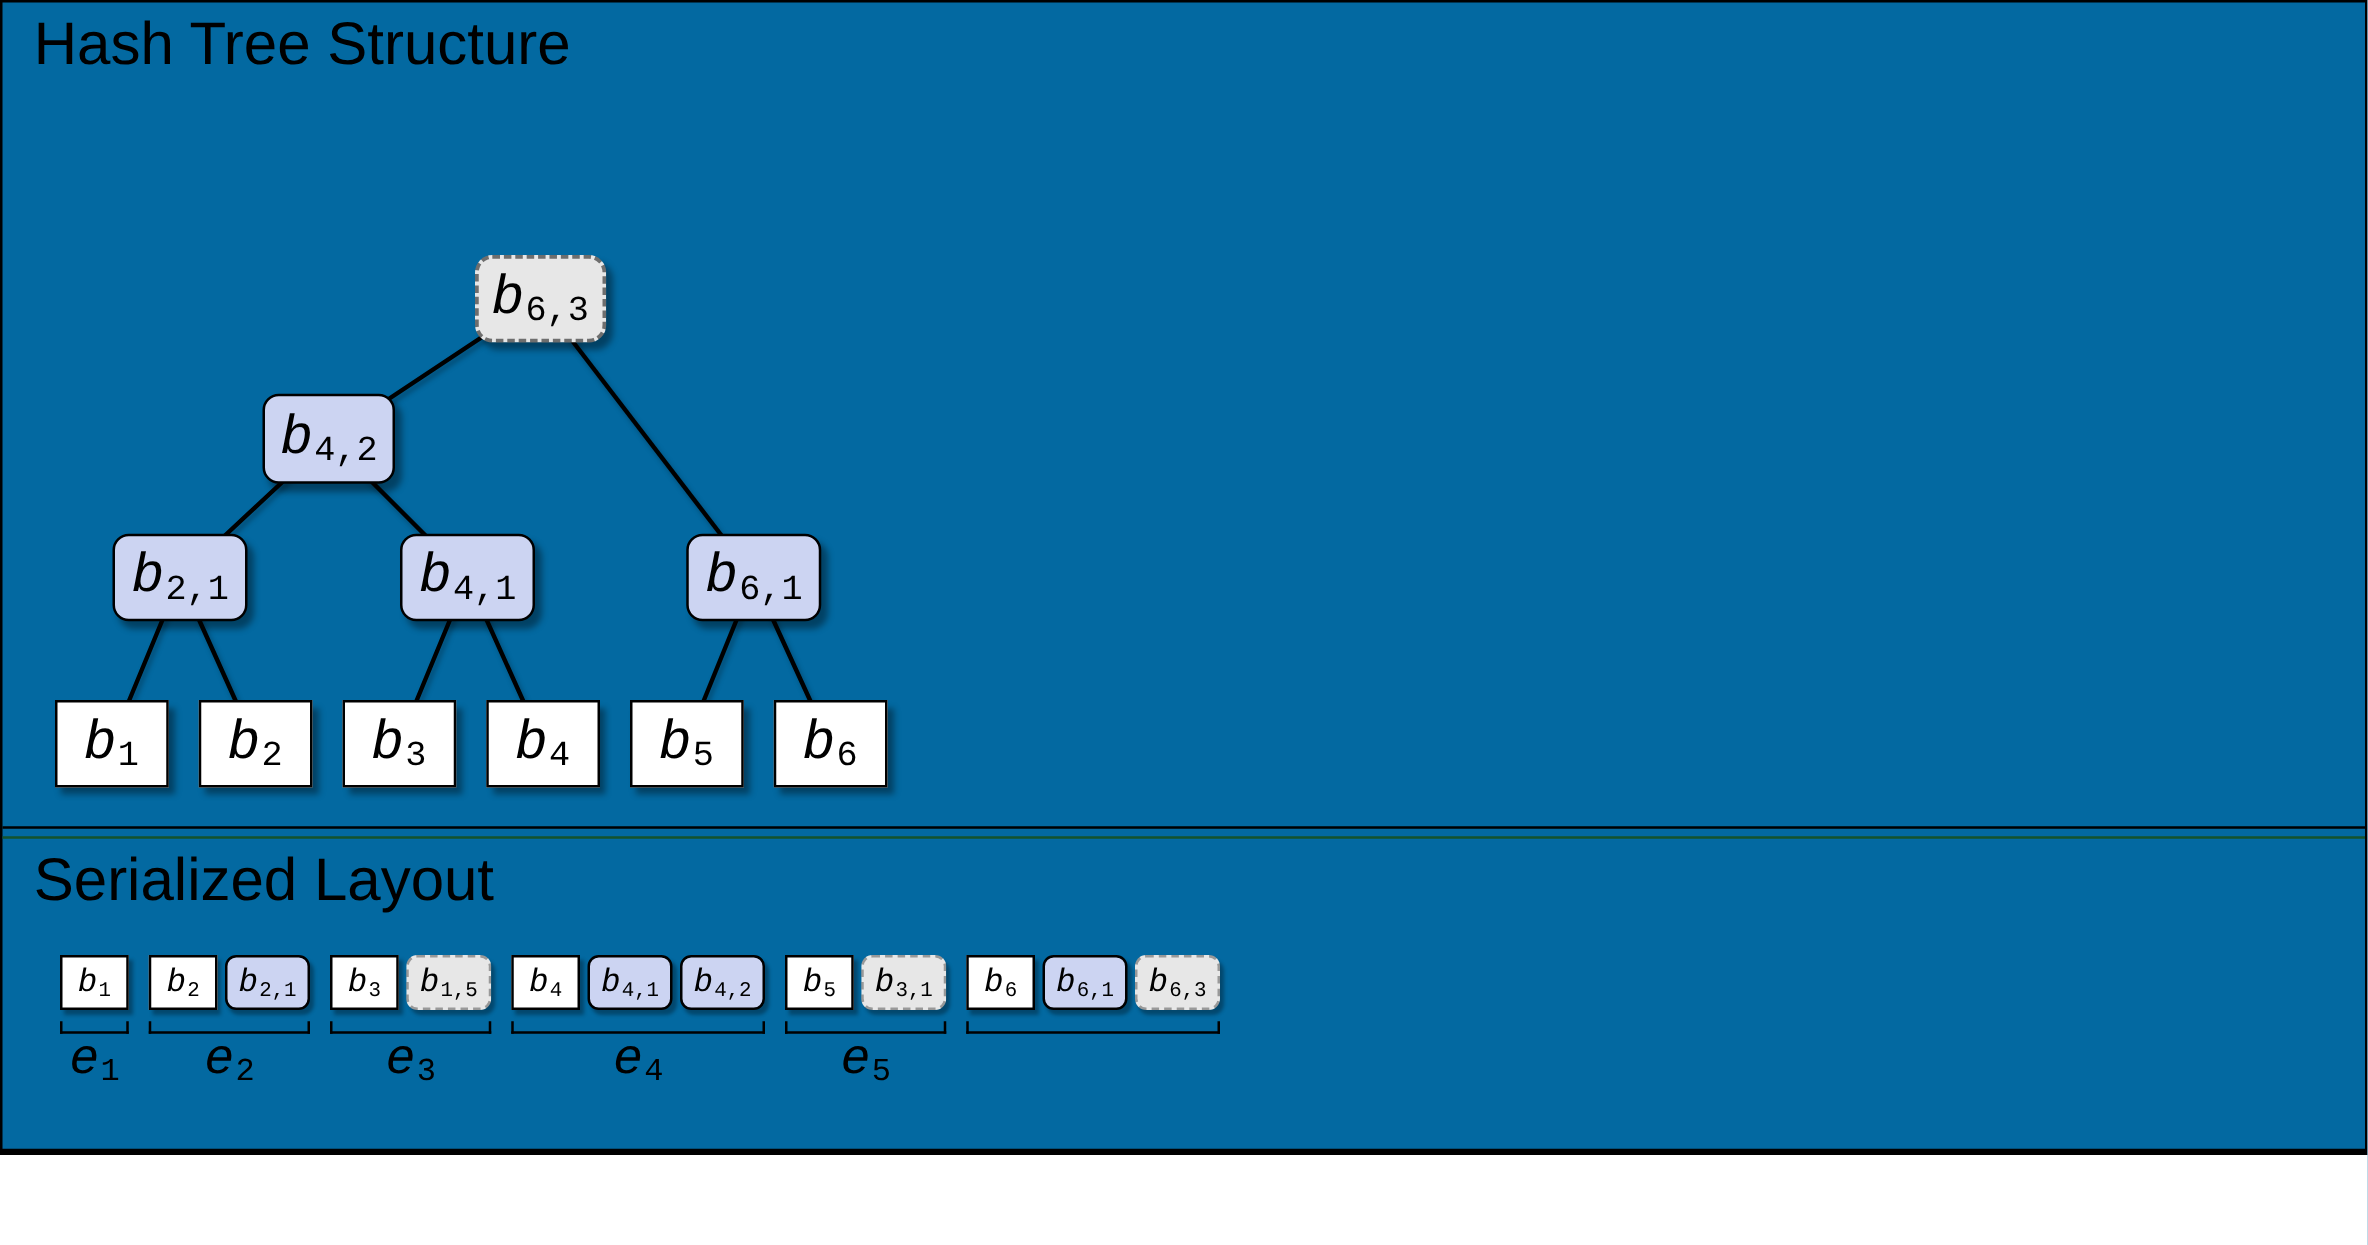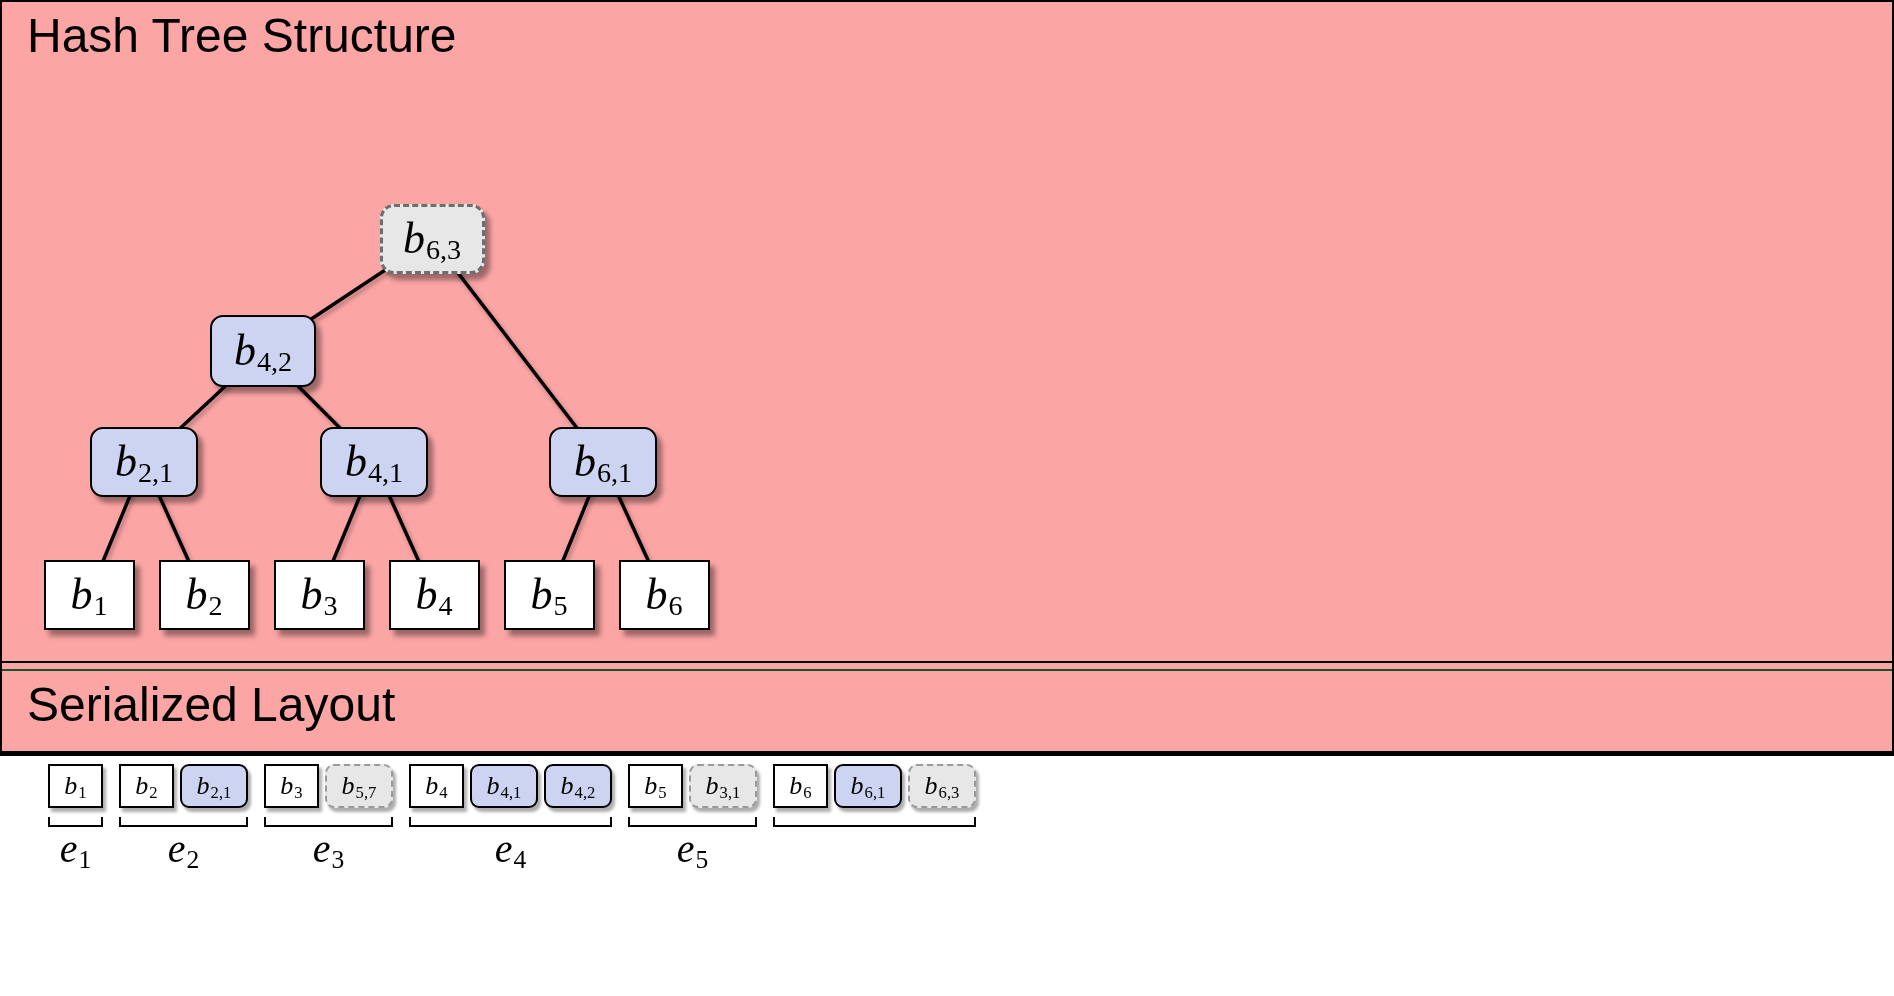--- a/index.html
+++ b/index.html
@@ -1,39 +1,39 @@
 <!DOCTYPE html>
 <html style="--hash-fill: #ccd4f2; --summary-fill: #e7e7e7; --summary-border: #6e6e6e; --s-summary-border: #999999; --box-border: #000000; --edge: #000000;"><head>
 <meta charset="utf-8">
 <style>
   html,body{margin:0;padding:0;background:#fff;}
   body{width:1894px;height:996px;overflow:hidden;font-family:"Liberation Sans",sans-serif;}
   .canvas{
-    position:relative;width:1894px;height:756px;box-sizing:border-box;
-    border:2px solid #000;border-bottom:5px solid #000;background:#fca5a5;
+    position:relative;width:1894px;height:924px;box-sizing:border-box;
+    border:2px solid #000;border-bottom:5px solid #000;background:#0369a1;
   }
   .section-tree{position:absolute;left:0;top:0;width:100%;height:661px;box-sizing:border-box;border-bottom:2px solid #000;}
   .section-serial{position:absolute;left:0;top:667px;width:100%;height:322px;box-sizing:border-box;border-top:2px solid #14532d;}
   .panel-title{
     position:absolute;left:25px;top:8px;font-size:48px;line-height:1.1;color:#000;
     font-family:"Liberation Sans",sans-serif;letter-spacing:0px;white-space:nowrap;
   }
   
   #edge-layer{position:absolute;left:0;top:0;width:1894px;height:661px;
     filter:drop-shadow(2px 3px 2px rgba(0,0,0,0.30));}
   #edge-layer line{stroke:var(--edge,#000);stroke-width:3.5;stroke-linecap:round;}
   .tnode{
     position:absolute;box-sizing:border-box;display:flex;align-items:center;justify-content:center;
     background:#fff;border:2.5px solid var(--box-border,#000);
     box-shadow:5px 6px 5px rgba(0,0,0,0.38);
   }
   .tnode.v-hash{background:var(--hash-fill,#ccd4f2);border-radius:13px;}
   .tnode.v-summary{background:var(--summary-fill,#e7e7e7);border:3.5px dashed var(--summary-border,#6e6e6e);border-radius:14px;}
   .tnode.v-leaf{border-radius:0;}
-  .nl{font-family:Liberation Serif, serif;color:#000;white-space:nowrap;line-height:1;}
+  .nl{font-family:Liberation Mono, monospace;color:#000;white-space:nowrap;line-height:1;}
   .tnode .nl{font-size:44px;}
   .nl .base{font-style:italic;}
   .nl sub{font-style:normal;font-size:0.64em;line-height:1;vertical-align:baseline;position:relative;bottom:-0.22em;margin-left:1px;}
   
   .srow{position:absolute;left:46px;top:93px;display:flex;gap:16px;align-items:flex-start;}
   .sgroup{display:flex;flex-direction:column;align-items:stretch;}
   .sboxes{display:flex;gap:6px;}
   .sbox{
     box-sizing:border-box;height:44px;display:flex;align-items:center;justify-content:center;
     background:#fff;border:2.5px solid var(--box-border,#000);
@@ -128,21 +128,21 @@
           </div>
           <div class="bracket"></div>
           <div class="glabel"><span class="nl"><span class="base">e</span><sub>2</sub></span></div>
         </div>
         <div class="sgroup">
           <div class="sboxes">
             <div class="sbox v-leaf w-narrow">
               <span class="nl"><span class="base">b</span><sub>3</sub></span>
             </div>
             <div class="sbox v-summary w-wide">
-              <span class="nl"><span class="base">b</span><sub>5,7</sub></span>
+              <span class="nl"><span class="base">b</span><sub>1,5</sub></span>
             </div>
           </div>
           <div class="bracket"></div>
           <div class="glabel"><span class="nl"><span class="base">e</span><sub>3</sub></span></div>
         </div>
         <div class="sgroup">
           <div class="sboxes">
             <div class="sbox v-leaf w-narrow">
               <span class="nl"><span class="base">b</span><sub>4</sub></span>
             </div>

